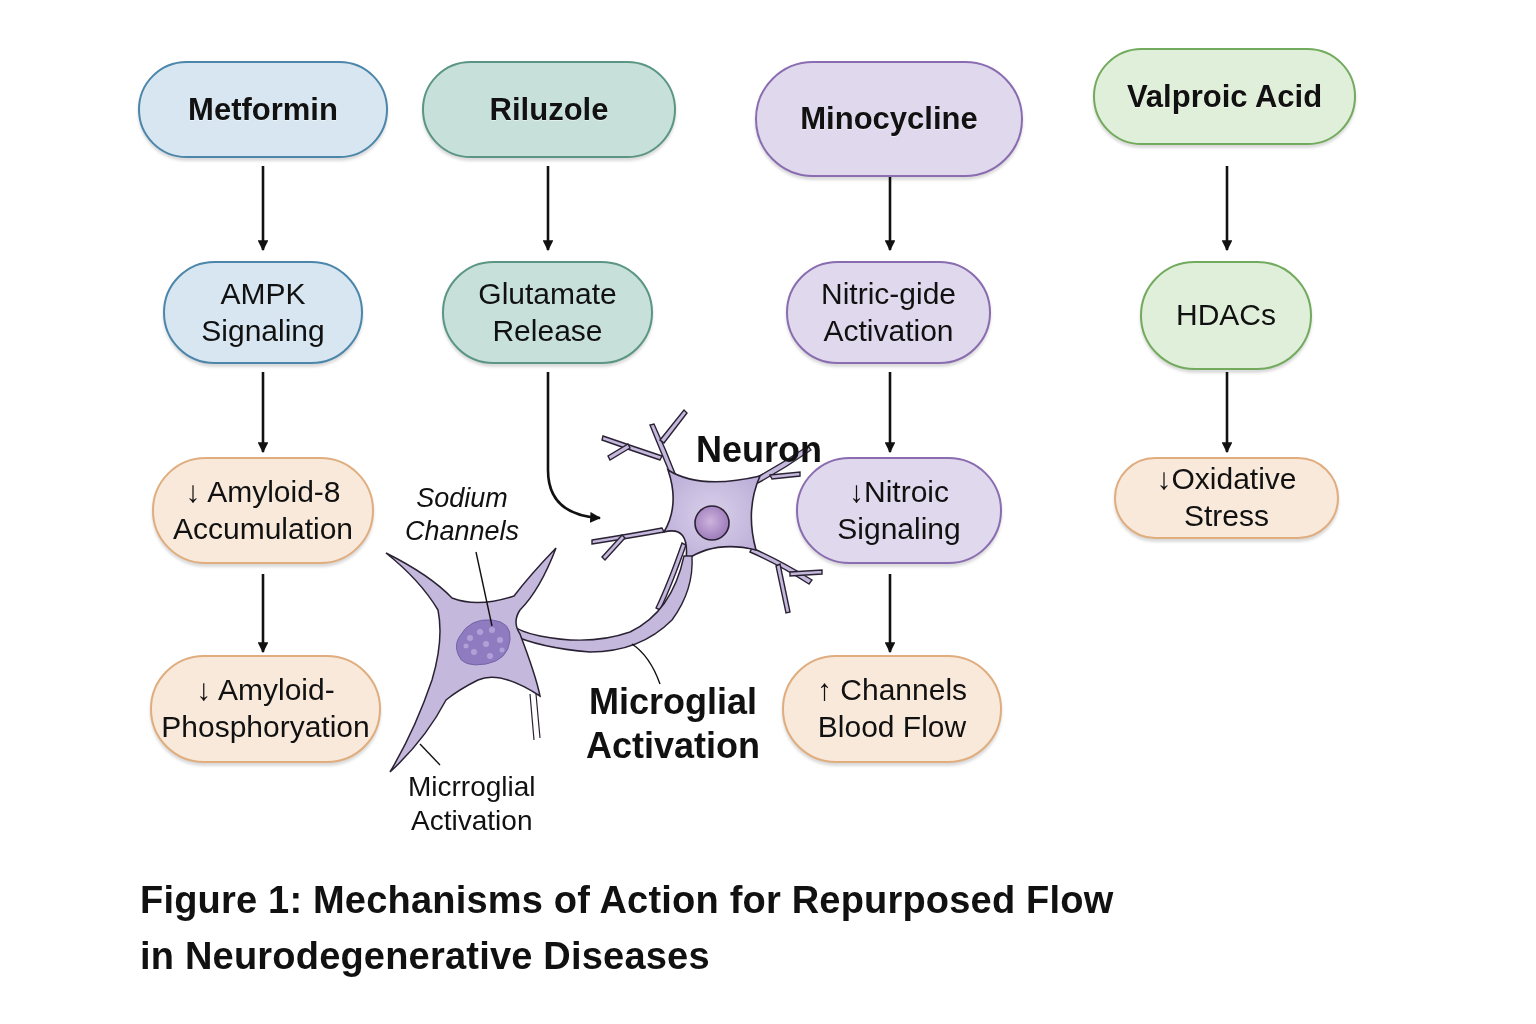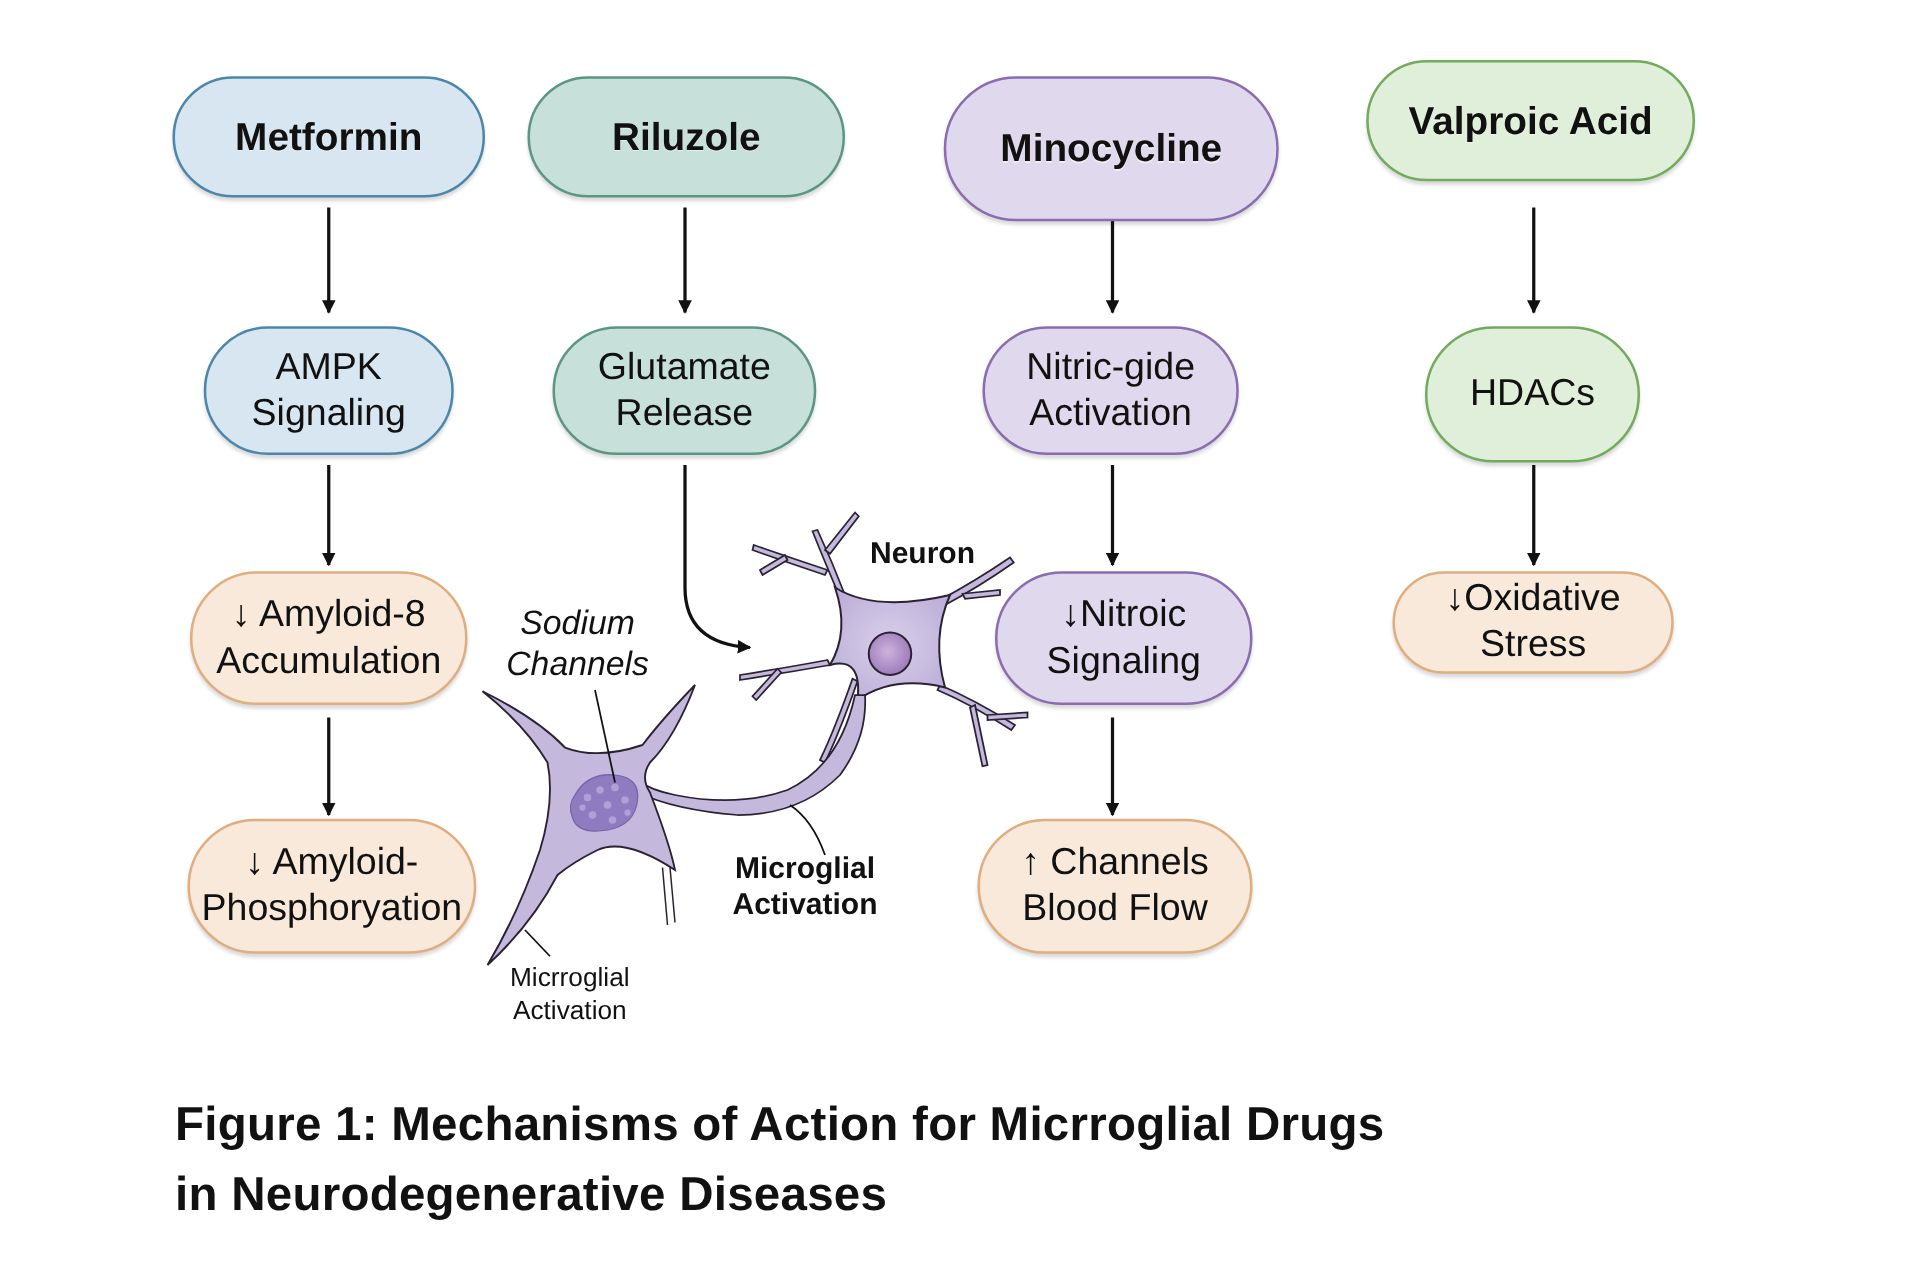--- a/index.html
+++ b/index.html
@@ -43,27 +43,27 @@
     }
     .node .lbl { display: block; white-space: pre-line; }
     .blue   { background: #d7e6f0; border-color: #4c86aa; }
     .teal   { background: #c8e0da; border-color: #5b9583; }
     .purple { background: #e0d8ec; border-color: #8a6cb0; }
     .green  { background: #e0efd9; border-color: #72aa5e; }
     .peach  { background: #f8e9db; border-color: #e0ad7f; }
 
     .anno {
       position: absolute;
-      font-size: 21px;
+      font-size: 28px;
       line-height: 1.22;
       text-align: center;
       white-space: pre-line;
       color: #111;
     }
-    .anno.bold { font-weight: bold; font-size: 24px; }
+    .anno.bold { font-weight: bold; font-size: 36px; }
 
     .caption {
       position: absolute;
       left: 140px;
       top: 872px;
       font-weight: bold;
       font-size: 38px;
       line-height: 56px;
       color: #111;
       white-space: pre-line;
@@ -201,14 +201,14 @@
 </div>
 
 <div class="anno bold" style="left:696px;top:428px;">Neuron</div>
 <div class="anno" style="left:405px;top:482px;font-size:27px;font-style:italic;">Sodium
 Channels</div>
 <div class="anno bold" style="left:586px;top:680px;">Microglial
 Activation</div>
 <div class="anno" style="left:408px;top:770px;">Micrroglial
 Activation</div>
 
-<div class="caption">Figure 1: Mechanisms of Action for Micrroglial Drugs
+<div class="caption">Figure 1: Mechanisms of Action for Repurposed Flow
 in Neurodegenerative Diseases</div>
 
 </body></html>

